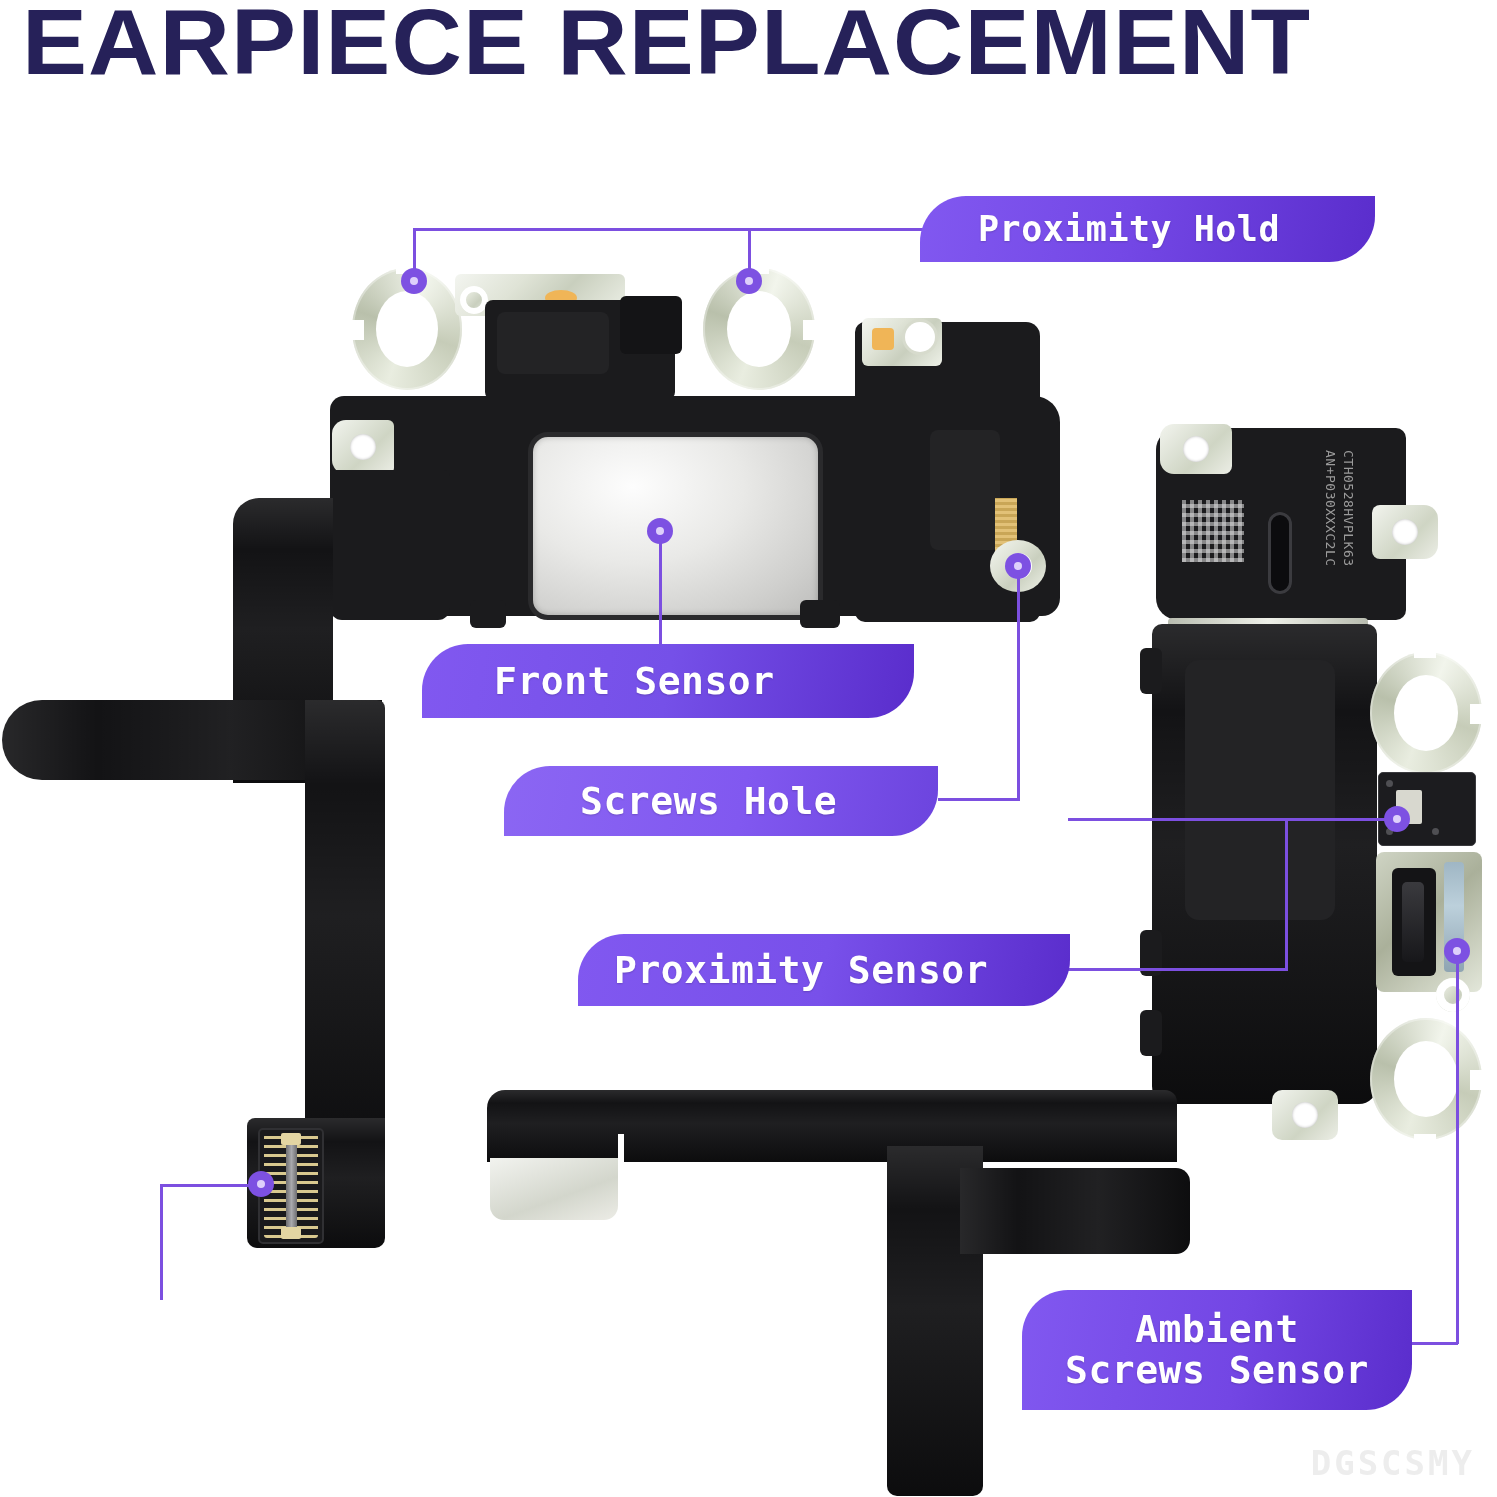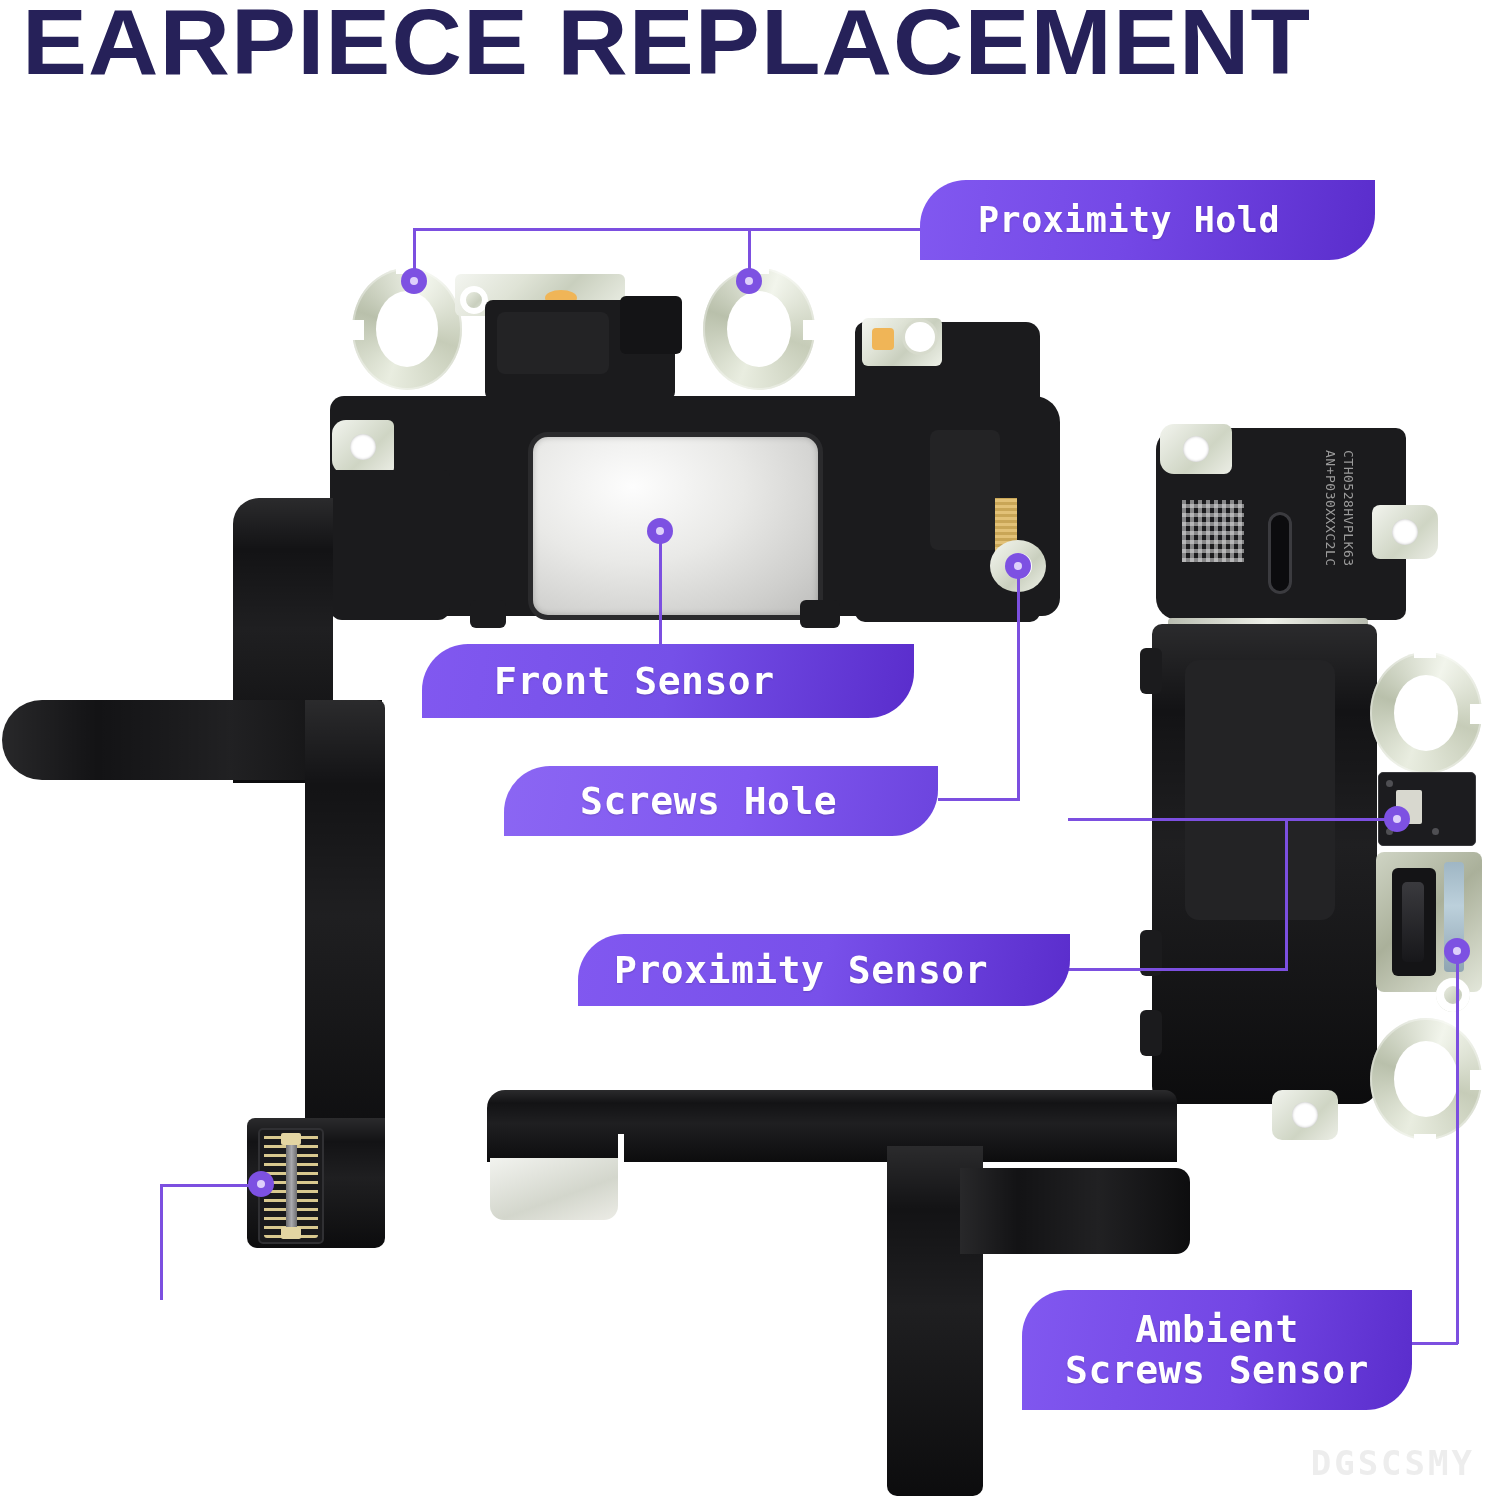--- a/index.html
+++ b/index.html
@@ -356,21 +356,21 @@
   <div class="dot" style="left:1384px;top:806px;"></div>
 
   <div class="leader h" style="left:160px;top:1184px;width:100px;"></div>
   <div class="leader v" style="left:160px;top:1184px;height:116px;"></div>
   <div class="dot" style="left:248px;top:1171px;"></div>
 
   <div class="leader v" style="left:1456px;top:962px;height:382px;"></div>
   <div class="leader h" style="left:1396px;top:1342px;width:62px;"></div>
   <div class="dot" style="left:1444px;top:938px;"></div>
 
-  <div class="callout diag one-line" style="left:920px;top:180px;width:455px;height:80px;padding-left:58px;font-size:35px;
+  <div class="callout diag one-line" style="left:920px;top:196px;width:455px;height:66px;padding-left:58px;font-size:35px;
               background:linear-gradient(100deg,#8158F0 0%,#7448E6 45%,#5A2DCC 100%);">
     <span>Proximity Hold</span>
   </div>
 
   <div class="callout diag one-line" style="left:422px;top:644px;width:492px;height:74px;padding-left:72px;font-size:38px;
               background:linear-gradient(100deg,#8158F0 0%,#7550E8 50%,#5A2DCC 100%);">
     <span>Front Sensor</span>
   </div>
 
   <div class="callout diag one-line" style="left:578px;top:934px;width:492px;height:72px;padding-left:36px;font-size:38px;

